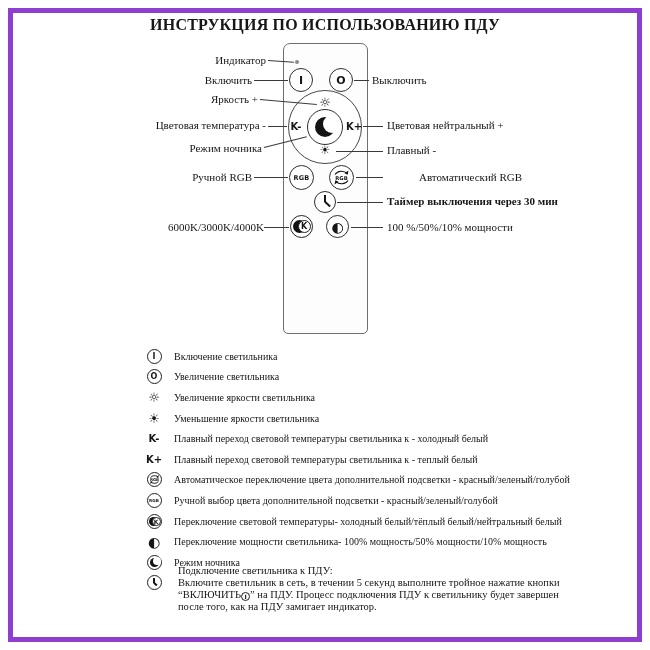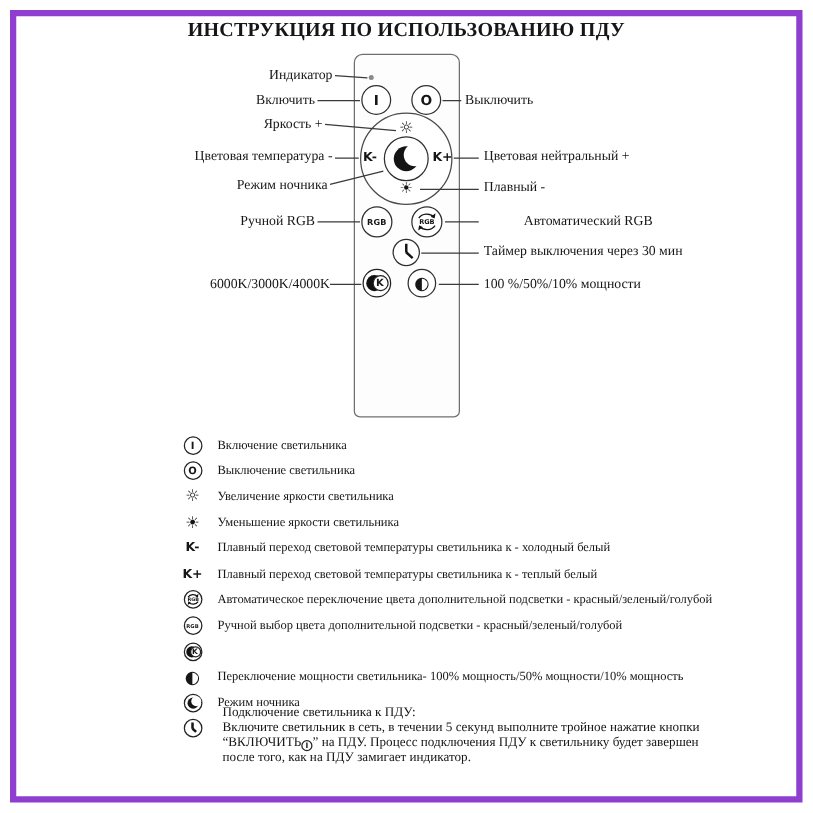--- a/index.html
+++ b/index.html
@@ -159,39 +159,39 @@
   <div class="lbl lbl-l" style="right:392px;top:93px;">Яркость +</div>
   <div class="lbl lbl-l" style="right:384px;top:119px;">Цветовая температура -</div>
   <div class="lbl lbl-l" style="right:388px;top:142px;">Режим ночника</div>
   <div class="lbl lbl-l" style="right:398px;top:171px;">Ручной RGB</div>
   <div class="lbl lbl-l" style="right:386px;top:221px;">6000K/3000K/4000K</div>
 
   <div class="lbl lbl-r" style="left:372px;top:74px;">Выключить</div>
   <div class="lbl lbl-r" style="left:387px;top:119px;">Цветовая нейтральный +</div>
   <div class="lbl lbl-r" style="left:387px;top:144px;">Плавный -</div>
   <div class="lbl lbl-r" style="left:387px;top:171px;margin-left:32px;">Автоматический RGB</div>
-  <div class="lbl lbl-r" style="left:387px;top:195px;">Таймер выключения через 30 мин</div>
+  <div class="lbl lbl-r" style="left:387px;top:195px;font-weight:bold;">Таймер выключения через 30 мин</div>
   <div class="lbl lbl-r" style="left:387px;top:221px;">100 %/50%/10% мощности</div>
 
   <div class="legend">
     <div class="lrow">
       <span class="licon">
           <span class="circle15">
             <span class="io-letter">I</span>
           </span>
         </span>
       <span class="ltext">Включение светильника</span>
     </div>
     <div class="lrow">
       <span class="licon">
           <span class="circle15">
             <span class="io-letter">O</span>
           </span>
         </span>
-      <span class="ltext">Выключение светильника</span>
+      <span class="ltext">Увеличение светильника</span>
     </div>
     <div class="lrow">
       <span class="licon">
           <span class="glyph sun-g">☼</span>
         </span>
       <span class="ltext">Увеличение яркости светильника</span>
     </div>
     <div class="lrow">
       <span class="licon">
           <span class="glyph sun-g">☀</span>
@@ -232,20 +232,21 @@
         </span>
       <span class="ltext">Ручной выбор цвета дополнительной подсветки - красный/зеленый/голубой</span>
     </div>
     <div class="lrow">
       <span class="licon">
         <span class="ktemp ktemp-15">
           <span class="kt-black"></span>
           <span class="kt-white">K</span>
         </span>
       </span>
+      <span class="ltext">Переключение световой температуры- холодный белый/тёплый белый/нейтральный белый</span>
     </div>
     <div class="lrow">
       <span class="licon">
           <span class="glyph half-g">◐</span>
         </span>
       <span class="ltext">Переключение мощности светильника- 100% мощность/50% мощности/10% мощность</span>
     </div>
     <div class="lrow">
       <span class="licon">
         <span class="circle15">

